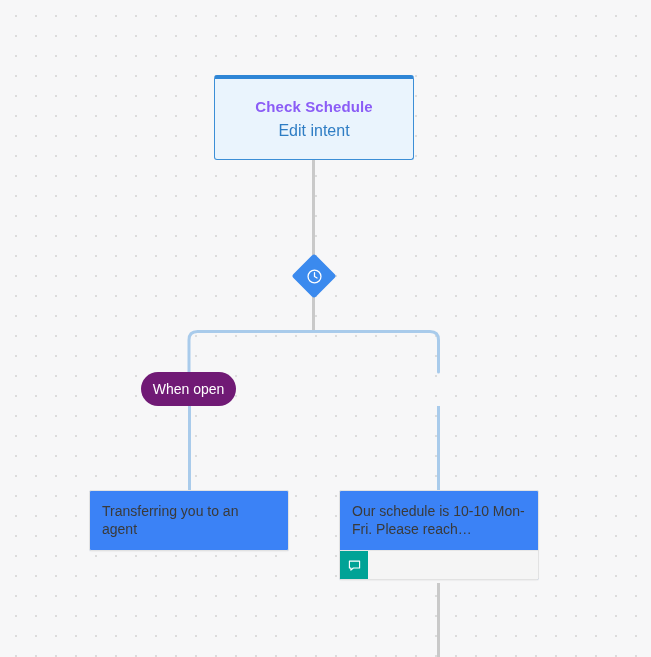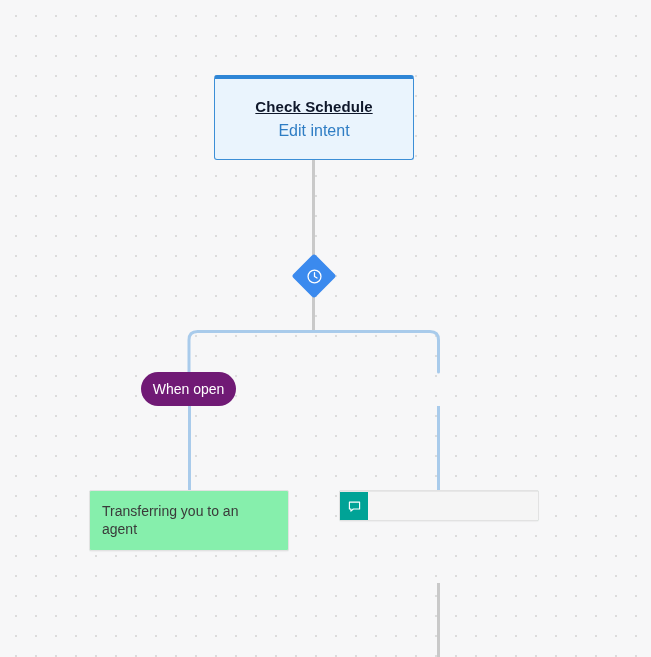--- a/index.html
+++ b/index.html
@@ -25,23 +25,22 @@
   .intent-card{
     position:absolute;left:214px;top:75px;width:200px;height:85px;
     background:#eaf4fd;
     border:1px solid #3c8ed6;
     border-top:4px solid #2f86d6;
     border-radius:3px;
     box-sizing:border-box;
     display:flex;flex-direction:column;align-items:center;justify-content:center;
   }
   .intent-title{
-    font-size:15px;font-weight:bold;color:#0f172a;letter-spacing:.1px;
+    font-size:15px;font-weight:bold;color:#8b5cf6;letter-spacing:.1px;
     margin-bottom:7px;
-    text-decoration:underline;
   }
   .intent-link{
     font-size:16px;color:#2f7dc4;cursor:pointer;
   }
 
   
   .diamond-wrap{
     position:absolute;left:292px;top:254px;width:44px;height:44px;
   }
   .diamond{
@@ -63,21 +62,21 @@
     color:#ffffff;font-size:14px;
     padding:0 18px;box-sizing:border-box;
     cursor:pointer;white-space:nowrap;
   }
   #pill-open{left:141px;top:372px;width:95px;}
   #pill-closed{left:387px;top:372px;width:103px;}
 
   
   .action-card{
     position:absolute;width:200px;
-    background:#86efac;
+    background:#3b82f6;
     border:1px solid #e2e2e2;
     border-radius:2px;
     box-sizing:border-box;
     box-shadow:0 1px 1px rgba(0,0,0,.04);
   }
   #card-transfer{left:89px;top:490px;}
   #card-message{left:339px;top:490px;}
 
   .card-body{
     padding:11px 12px 12px 12px;
@@ -142,20 +141,21 @@
 
   <div class="pill" id="pill-open">
     <span>When open</span>
   </div>
 
   <div class="action-card" id="card-transfer">
     <div class="card-body">Transferring you to an agent</div>
   </div>
 
   <div class="action-card" id="card-message">
+    <div class="card-body">Our schedule is 10-10 Mon-Fri. Please reach…</div>
     <div class="card-footer">
       <div class="footer-badge badge-message">
         <svg width="15" height="15" viewBox="0 0 20 20">
           <path d="M 3.2 4.2 L 16.8 4.2 L 16.8 13.3 L 8.4 13.3 L 5.2 16.2 L 5.2 13.3 L 3.2 13.3 Z" fill="none" stroke="#ffffff" stroke-width="1.5" stroke-linejoin="round"></path>
         </svg>
       </div>
     </div>
   </div>
 
 </div>

